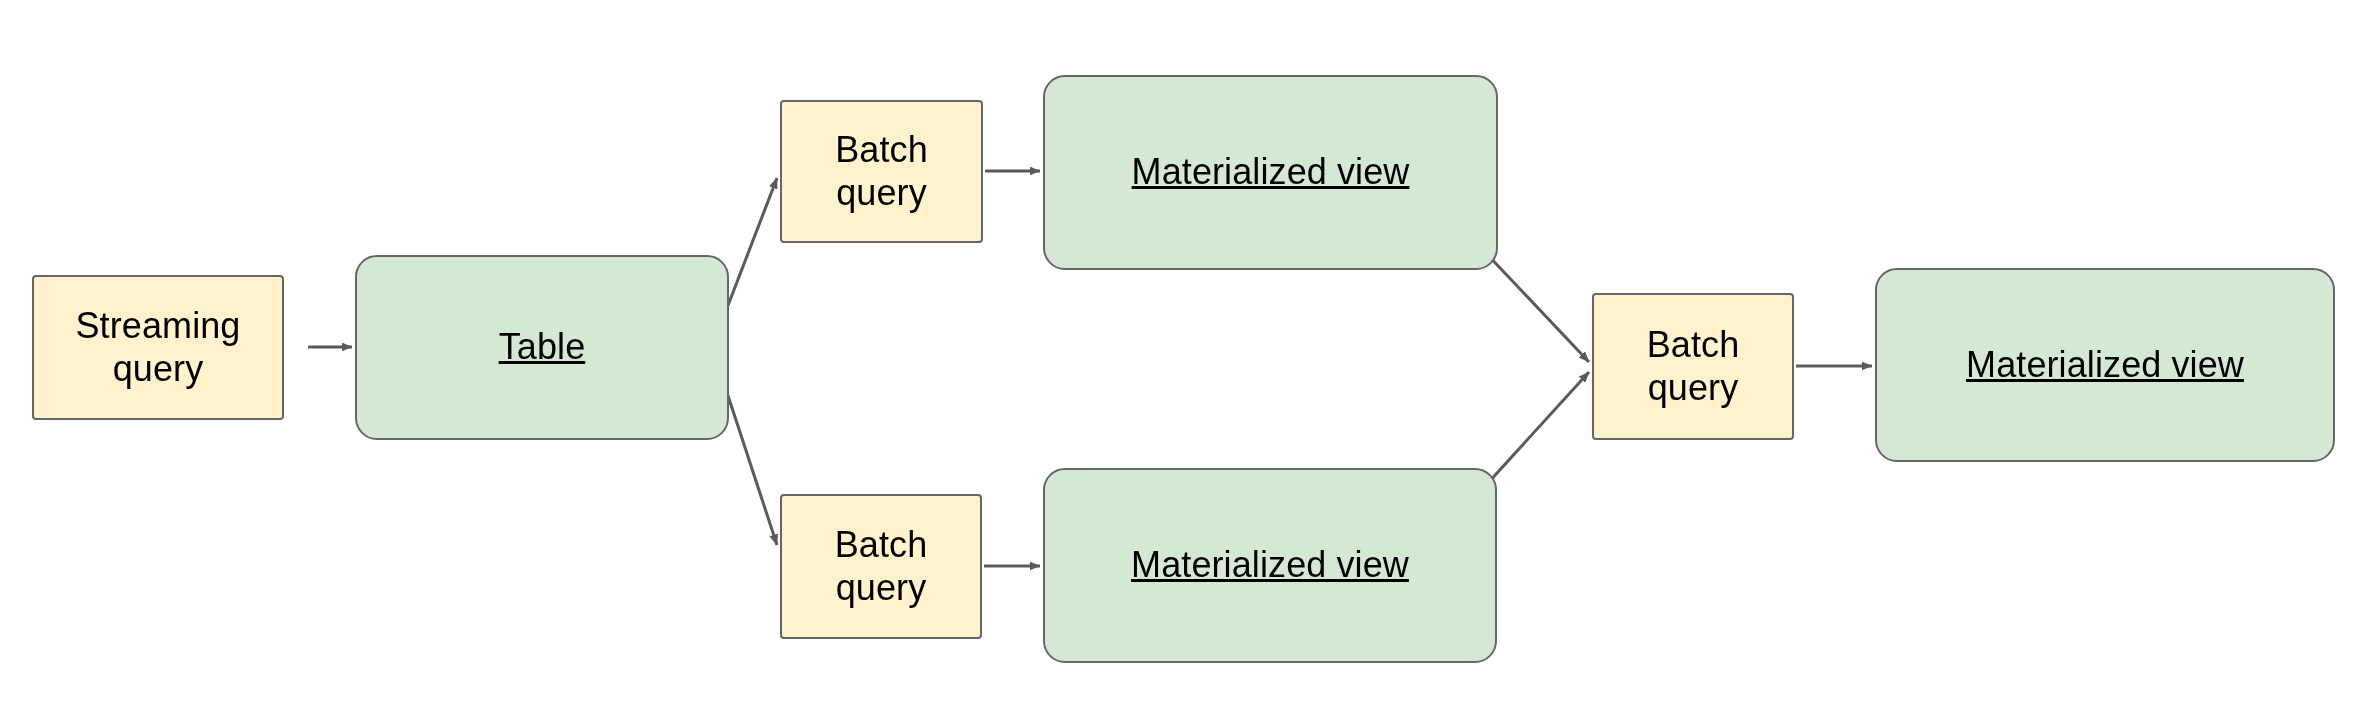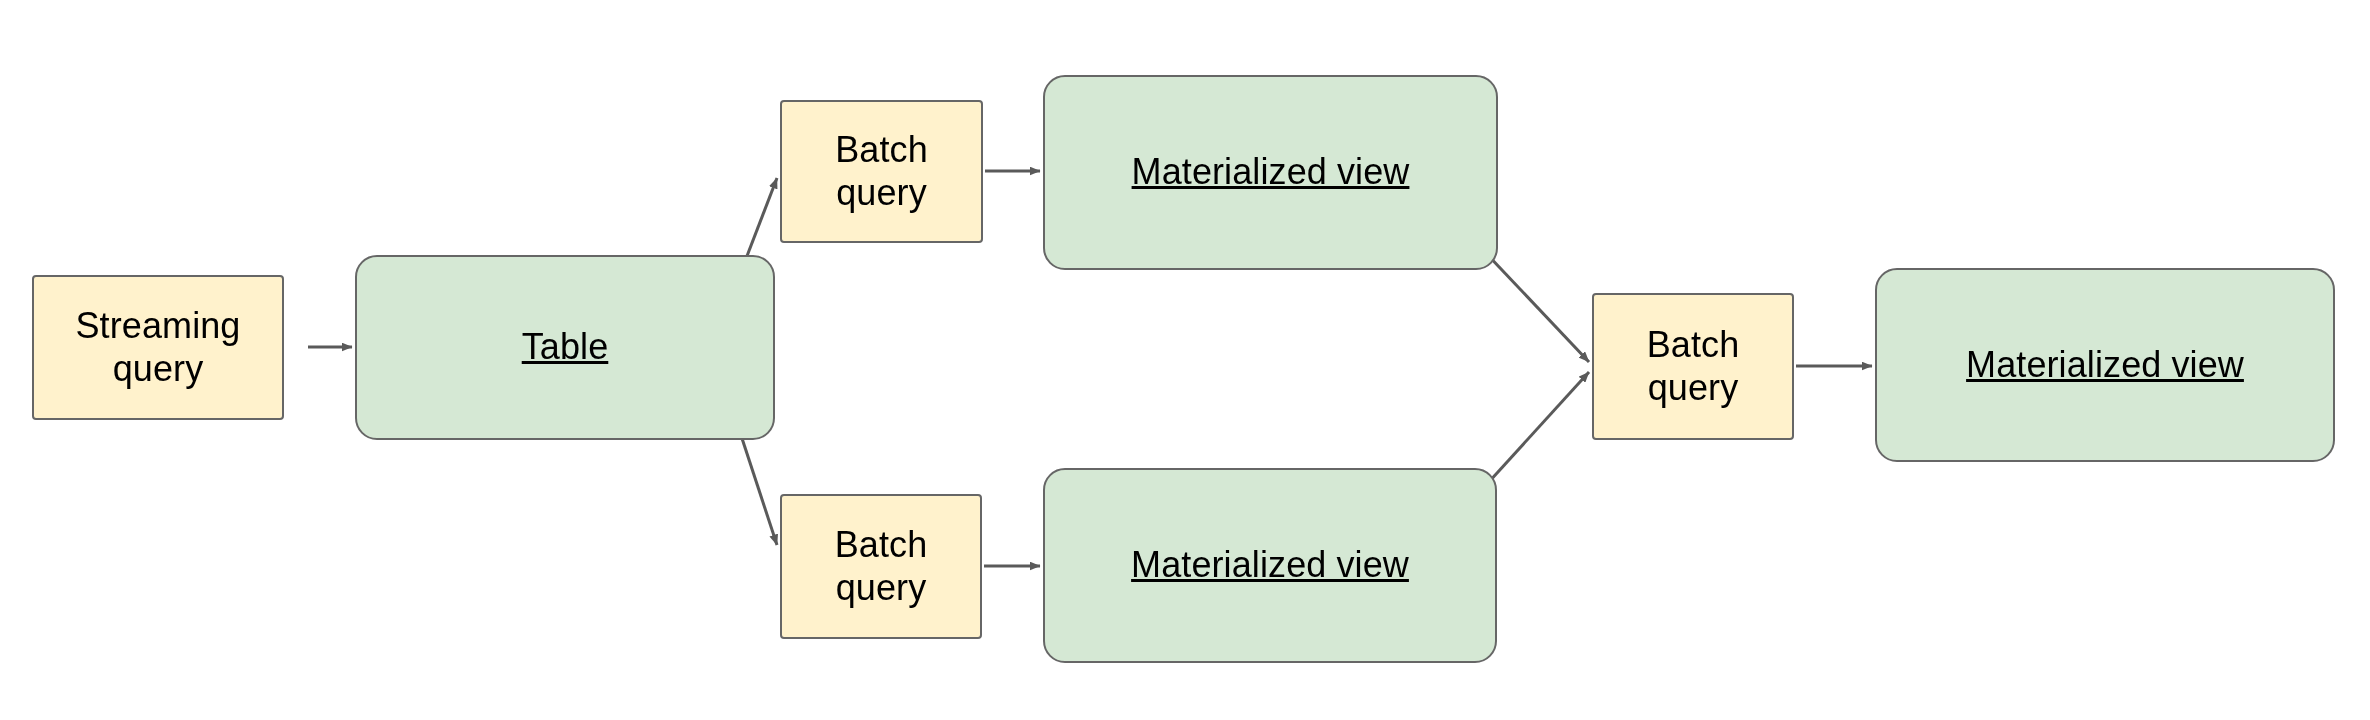--- a/index.html
+++ b/index.html
@@ -74,21 +74,21 @@
         <line x1="985" y1="171" x2="1040" y2="171" stroke="#5a5a5a" stroke-width="3" marker-end="url(#arrowhead)"></line>
         <line x1="984" y1="566" x2="1040" y2="566" stroke="#5a5a5a" stroke-width="3" marker-end="url(#arrowhead)"></line>
         <line x1="1466" y1="232" x2="1589" y2="362" stroke="#5a5a5a" stroke-width="3" marker-end="url(#arrowhead)"></line>
         <line x1="1467" y1="506" x2="1589" y2="372" stroke="#5a5a5a" stroke-width="3" marker-end="url(#arrowhead)"></line>
         <line x1="1796" y1="366" x2="1872" y2="366" stroke="#5a5a5a" stroke-width="3" marker-end="url(#arrowhead)"></line>
       </g>
   </svg>
 
   <div class="node rect" style="left: 32px; top: 275px; width: 252px; height: 145px; border-color: rgb(102, 102, 102); color: rgb(0, 0, 0); background: rgb(255, 242, 204);"><span class="node-label">Streaming
 query</span></div>
-  <div class="node rounded" style="left: 355px; top: 255px; width: 420px; height: 185px; border-color: rgb(102, 102, 102); color: rgb(0, 0, 0); background: rgb(213, 232, 212);"><span class="node-label">Table</span></div>
+  <div class="node rounded" style="left: 355px; top: 255px; width: 374px; height: 185px; border-color: rgb(102, 102, 102); color: rgb(0, 0, 0); background: rgb(213, 232, 212);"><span class="node-label">Table</span></div>
   <div class="node rect" style="left: 780px; top: 100px; width: 203px; height: 143px; border-color: rgb(102, 102, 102); color: rgb(0, 0, 0); background: rgb(255, 242, 204);"><span class="node-label">Batch
 query</span></div>
   <div class="node rounded" style="left: 1043px; top: 75px; width: 455px; height: 195px; border-color: rgb(102, 102, 102); color: rgb(0, 0, 0); background: rgb(213, 232, 212);"><span class="node-label">Materialized view</span></div>
   <div class="node rect" style="left: 780px; top: 494px; width: 202px; height: 145px; border-color: rgb(102, 102, 102); color: rgb(0, 0, 0); background: rgb(255, 242, 204);"><span class="node-label">Batch
 query</span></div>
   <div class="node rounded" style="left: 1043px; top: 468px; width: 454px; height: 195px; border-color: rgb(102, 102, 102); color: rgb(0, 0, 0); background: rgb(213, 232, 212);"><span class="node-label">Materialized view</span></div>
   <div class="node rect" style="left: 1592px; top: 293px; width: 202px; height: 147px; border-color: rgb(102, 102, 102); color: rgb(0, 0, 0); background: rgb(255, 242, 204);"><span class="node-label">Batch
 query</span></div>
   <div class="node rounded" style="left: 1875px; top: 268px; width: 460px; height: 194px; border-color: rgb(102, 102, 102); color: rgb(0, 0, 0); background: rgb(213, 232, 212);"><span class="node-label">Materialized view</span></div>
 

